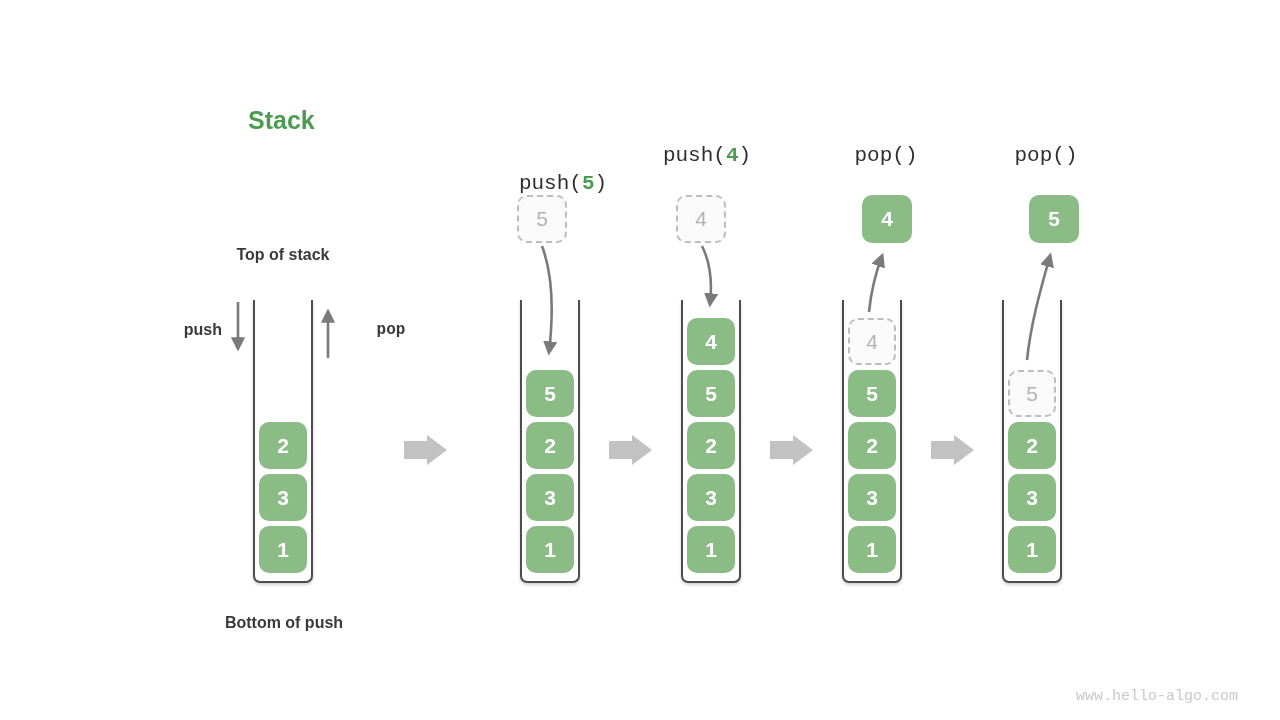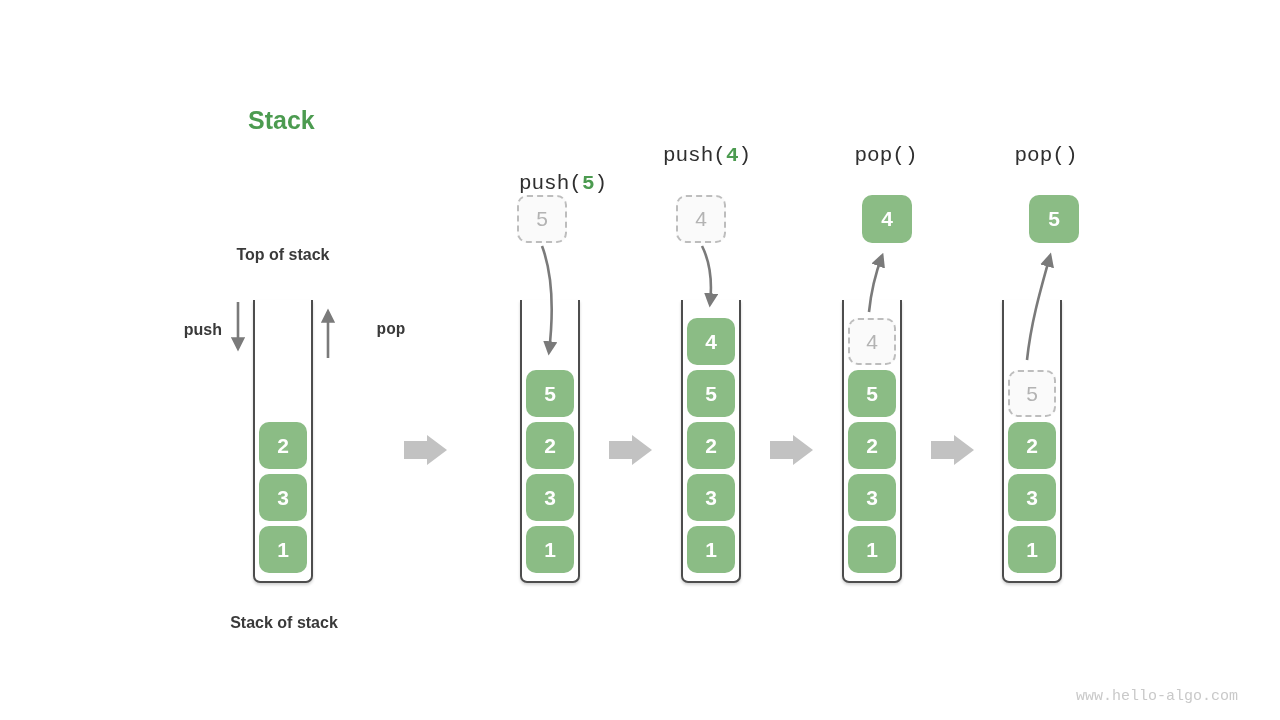--- a/index.html
+++ b/index.html
@@ -134,21 +134,21 @@
   }
 </style>
 </head>
 <body>
 
 <div class="canvas">
 
   <div class="diagram-title">Stack</div>
 
   <div class="lbl lbl-top">Top of stack</div>
-  <div class="lbl lbl-bottom">Stack of stack</div>
+  <div class="lbl lbl-bottom">Bottom of push</div>
   <div class="lbl lbl-push">push</div>
   <div class="lbl lbl-pop">pop</div>
 
   <div class="op-label op-1"><span>push(</span><span class="op-arg">5</span><span>)</span></div>
   <div class="op-label op-2"><span>push(</span><span class="op-arg">4</span><span>)</span></div>
   <div class="op-label op-3"><span>pop(</span><span class="op-arg"></span><span>)</span></div>
   <div class="op-label op-4"><span>pop(</span><span class="op-arg"></span><span>)</span></div>
 
   <div class="float-box float-dashed fb-1">5</div>
   <div class="float-box float-dashed fb-2">4</div>

